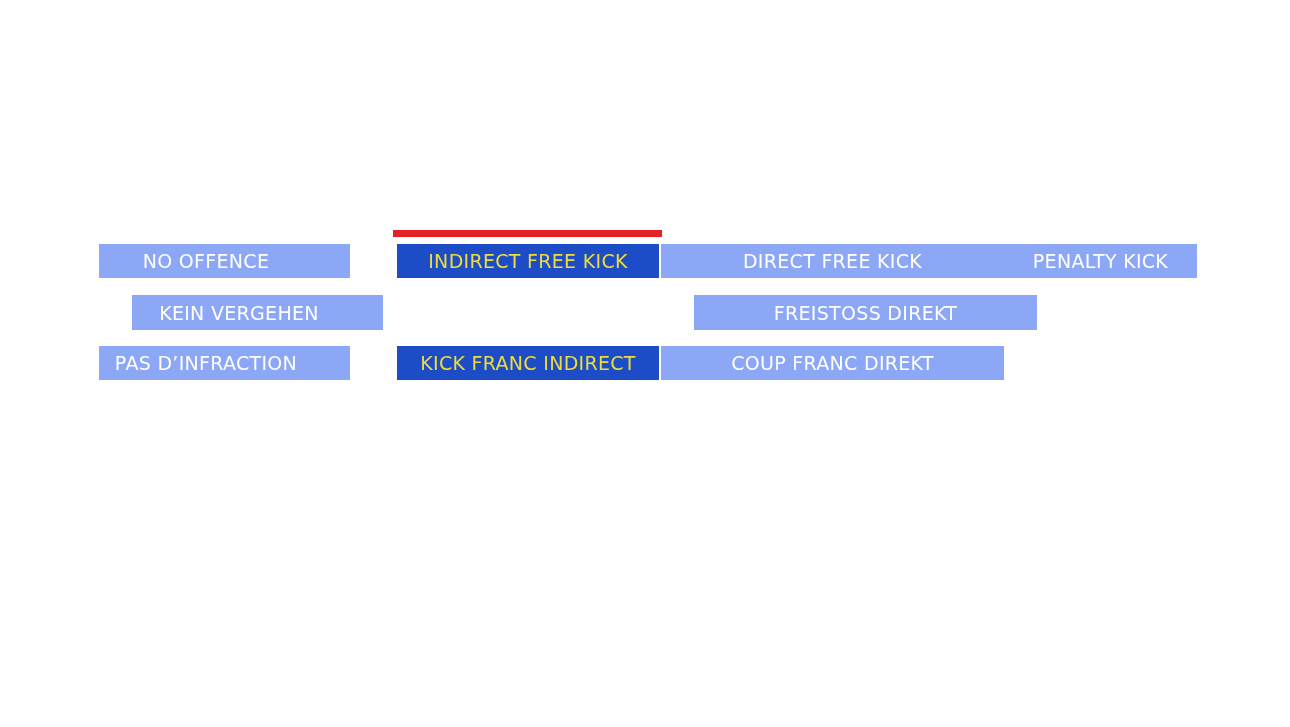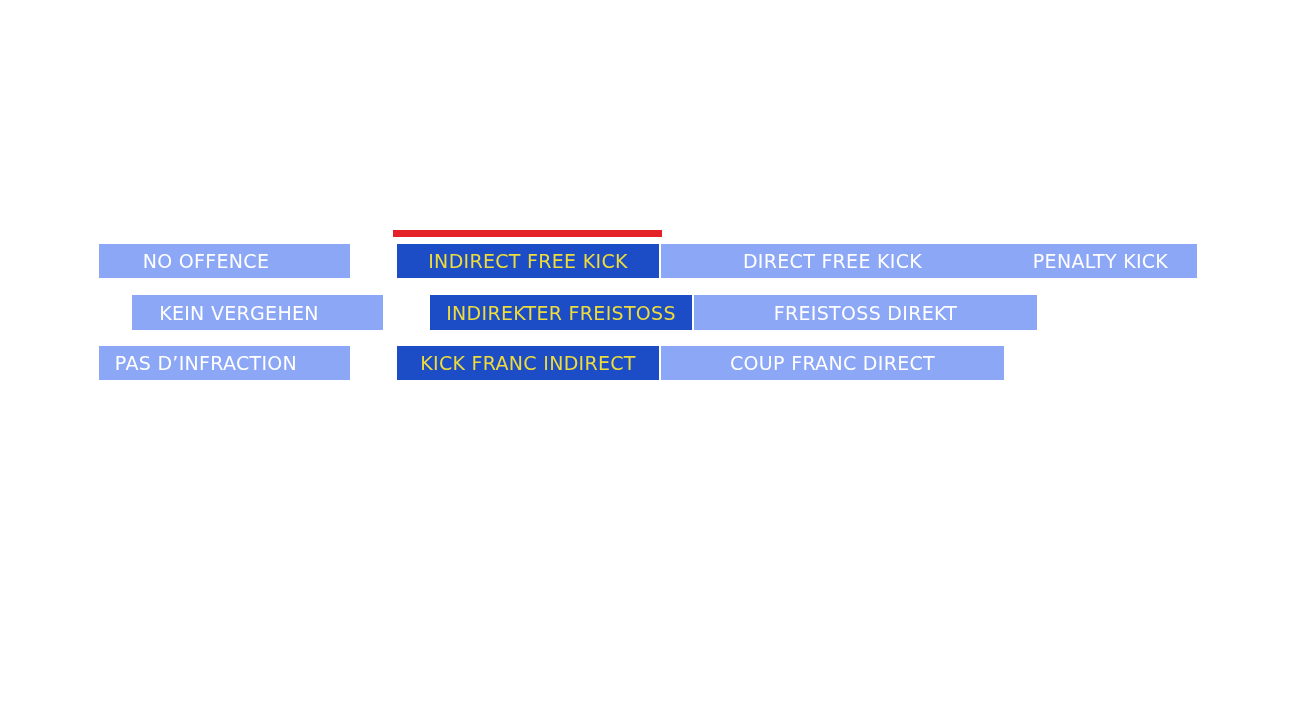--- a/index.html
+++ b/index.html
@@ -93,33 +93,30 @@
     </div>
     <div class="cell cell-right-b">
       <span class="label">PENALTY KICK</span>
     </div>
   </div>
 
   <div class="row r2">
     <div class="cell cell-left">
       <span class="label">KEIN VERGEHEN</span>
     </div>
-    <div class="cell cell-mid selected">
-      <span class="label">INDIREKTER FREISTOSS</span>
-    </div>
     <div class="cell cell-right-a">
       <span class="label">FREISTOSS DIREKT</span>
     </div>
   </div>
 
   <div class="row r3">
     <div class="cell cell-left">
       <span class="label">PAS D’INFRACTION</span>
     </div>
     <div class="cell cell-mid selected">
       <span class="label">KICK FRANC INDIRECT</span>
     </div>
     <div class="cell cell-right-a">
-      <span class="label">COUP FRANC DIRECT</span>
+      <span class="label">COUP FRANC DIREKT</span>
     </div>
   </div>
 
 </div>
 
 </body></html>

